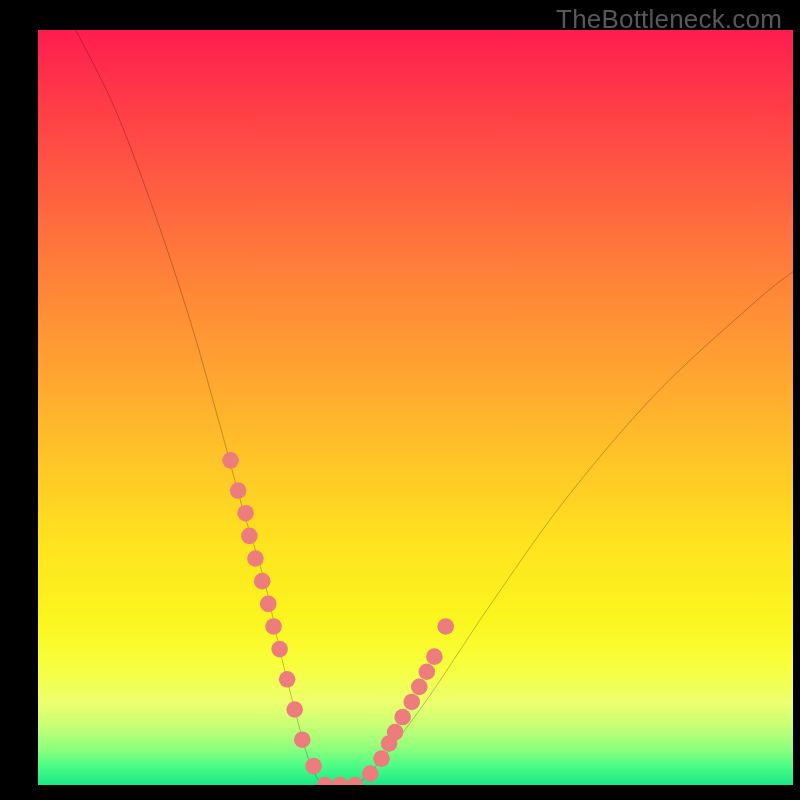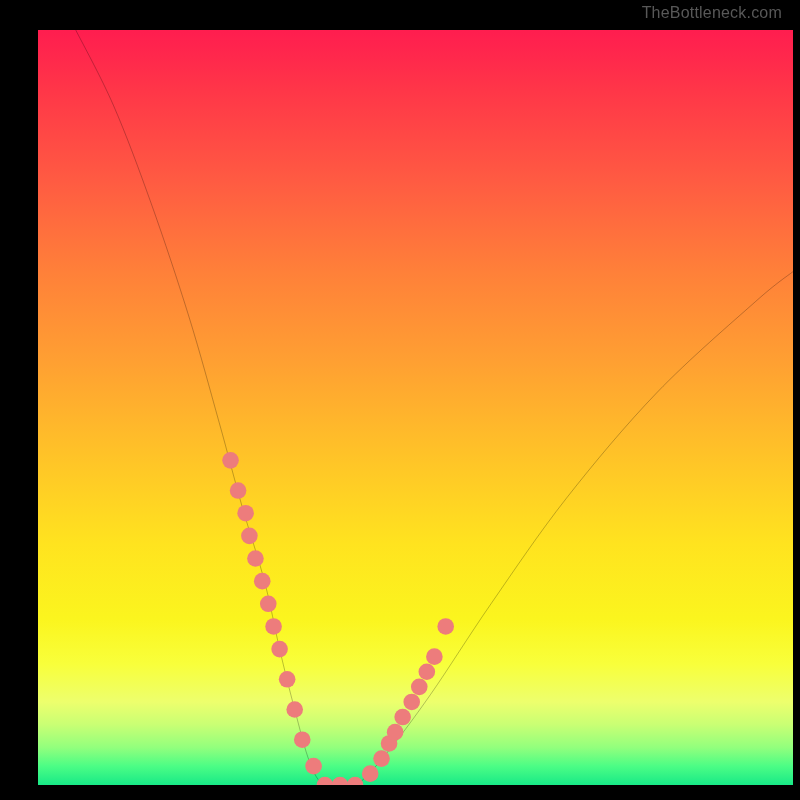--- a/index.html
+++ b/index.html
@@ -15,21 +15,21 @@
     position: relative;
     width: 800px;
     height: 800px;
     background: #000;
   }
   .watermark {
     position: absolute;
     top: 4px;
     right: 18px;
     color: #585858;
-    font-size: 16px;
+    font-size: 26px;
     font-weight: 500;
     letter-spacing: 0.2px;
     z-index: 5;
   }
   .plot {
     position: absolute;
     left: 38px;
     top: 30px;
     width: 755px;
     height: 755px;

